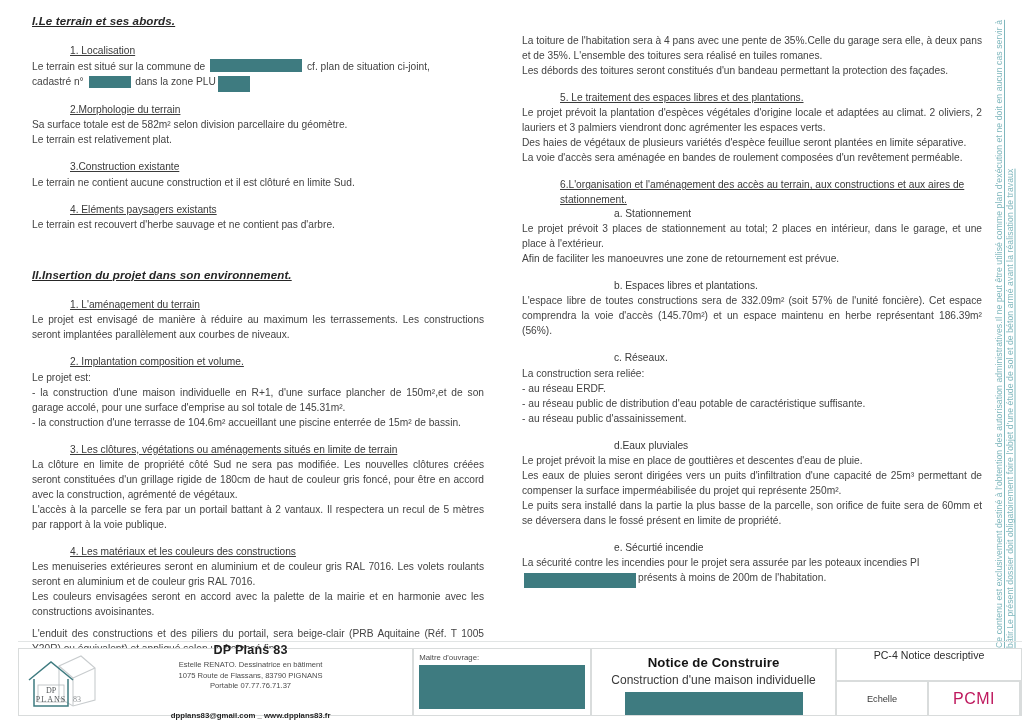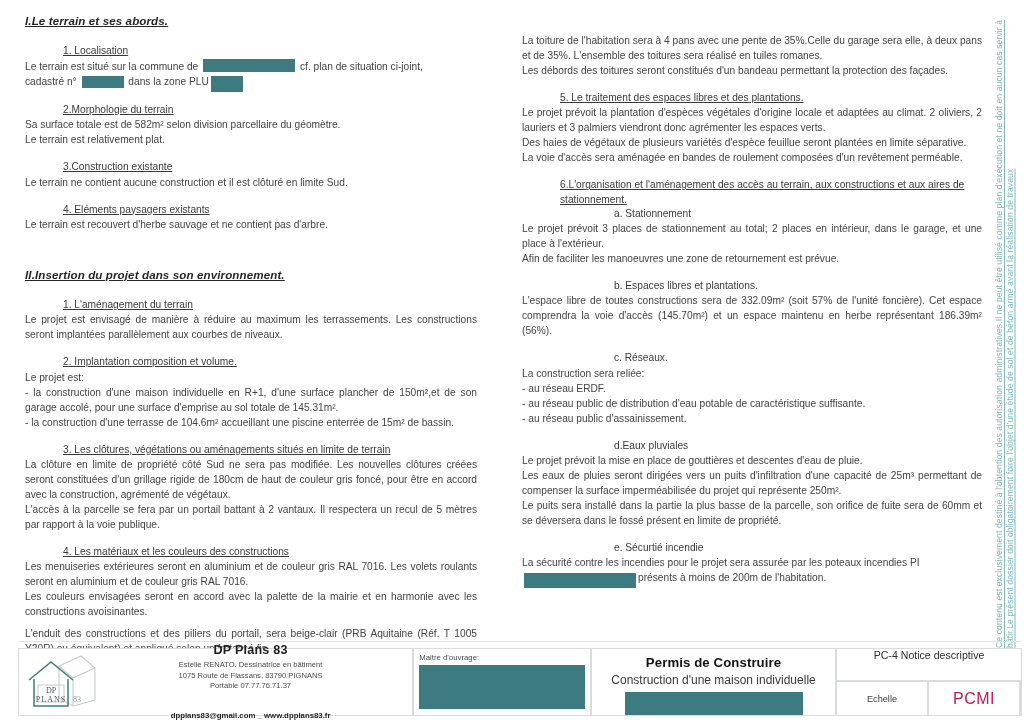--- a/index.html
+++ b/index.html
@@ -26,21 +26,21 @@
   }
 
   
   .col {
     position: absolute;
     top: 0;
     font-size: 10.2px;
     line-height: 14.3px;
     color: #434343;
   }
-  .col-left  { left: 25px;  width: 452px; }
+  .col-left  { left: 32px;  width: 452px; }
   .col-right { left: 522px; width: 460px; }
 
   .col-inner { padding-top: 14px; }
 
   h1.sect {
     font-size: 11.6px;
     font-weight: bold;
     font-style: italic;
     text-decoration: underline;
     margin: 0 0 16px 0;
@@ -408,21 +408,21 @@
         <div class="logo-mail">dpplans83@gmail.com _ www.dpplans83.fr</div>
       </div>
     </div>
 
     <div class="fcell cell-mo">
       <div class="mo-label">Maitre d'ouvrage:</div>
       <div class="mo-block"></div>
     </div>
 
     <div class="fcell cell-permis">
-      <div class="permis-title">Permis de Construire</div>
+      <div class="permis-title">Notice de Construire</div>
       <div class="permis-sub">Construction d'une maison individuelle</div>
       <div class="permis-block"></div>
     </div>
 
     <div class="cell-right">
       <div class="fcell cell-notice">
         <span class="notice-txt">PC-4 Notice descriptive</span>
       </div>
       <div class="row-bottom">
         <div class="fcell cell-echelle">

